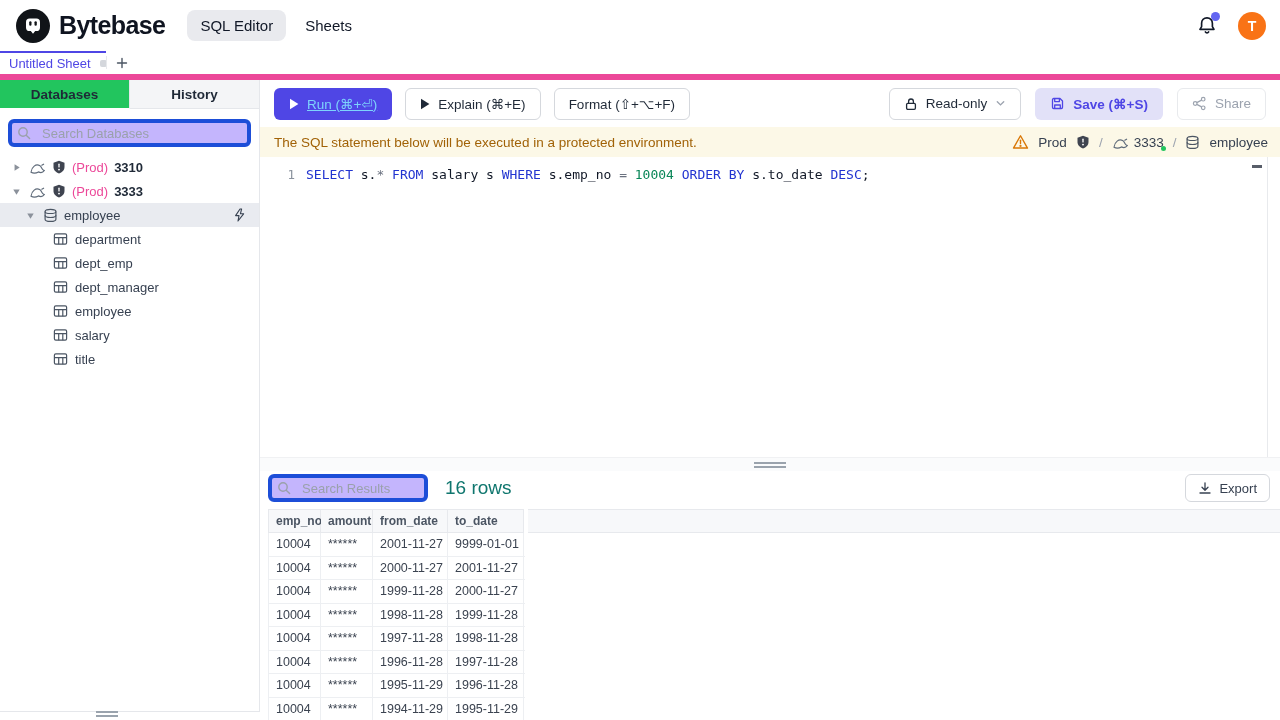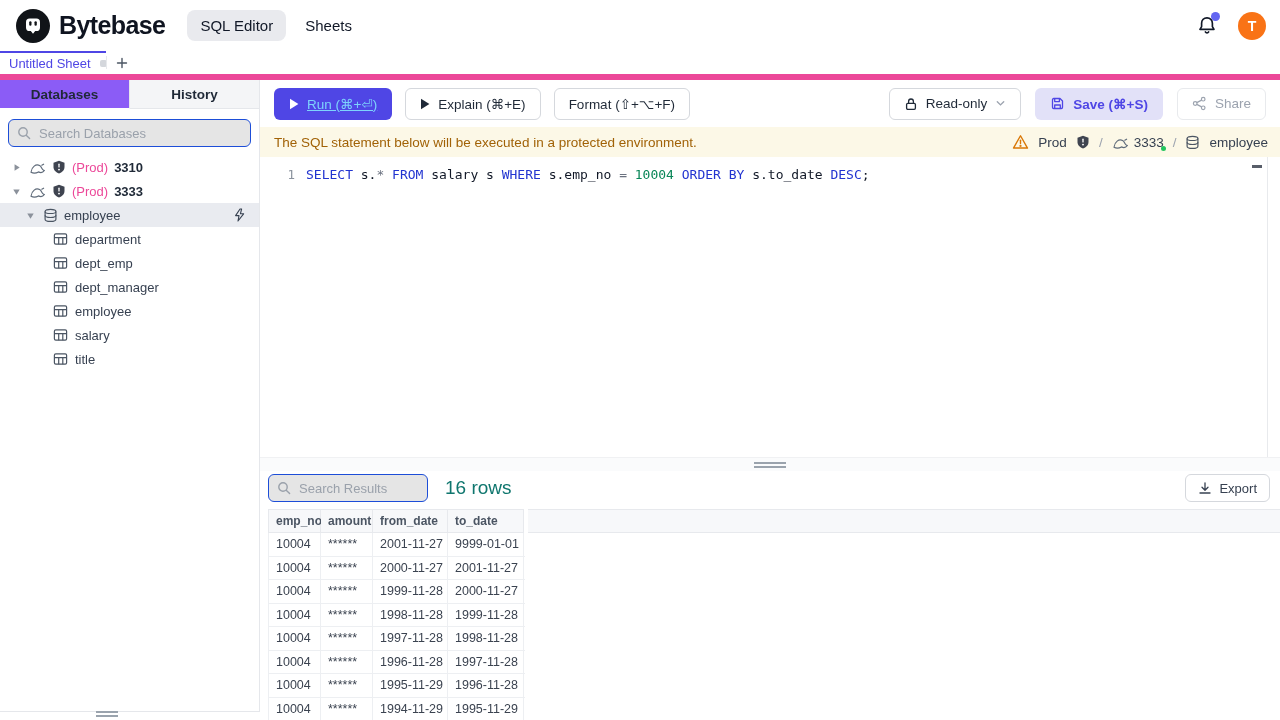--- a/index.html
+++ b/index.html
@@ -35,25 +35,25 @@
   .sheet-sep { width: 1px; background: #e7e9ec; margin: 5px 0; }
   .sheet-add { width: 30px; display: flex; align-items: center; justify-content: center; cursor: pointer; }
 
   
   .sidebar { position: absolute; left: 0; top: 80px; width: 260px; height: 632px;
     border-right: 1px solid #e5e7eb; border-bottom: 1px solid #e5e7eb; background: #fff; overflow: hidden; }
   .sb-tabs { display: flex; height: 29px; }
   .sb-tab { flex: 1; display: flex; align-items: center; justify-content: center;
     font-size: 13.5px; font-weight: 600; color: #1f2937; background: #f4f5f7;
     border-bottom: 1px solid #e5e7eb; cursor: pointer; }
-  .sb-tab.active { background: #8b5cf6; border-bottom: 1px solid #fff; border-right: 1px solid #e5e7eb; }
+  .sb-tab.active { background: #22c55e; border-bottom: 1px solid #fff; border-right: 1px solid #e5e7eb; }
   .sb-search { margin: 10px 8px 8px 8px; position: relative; }
   .sb-search input, .res-search input {
-    width: 100%; height: 28px; border: 1px solid #1d4ed8; border-radius: 6px;
-    padding: 0 8px 0 30px; font-size: 13px; color: #374151; outline: none; background: #e5e5e5;
+    width: 100%; height: 28px; border: 4px solid #1d4ed8; border-radius: 6px;
+    padding: 0 8px 0 30px; font-size: 13px; color: #374151; outline: none; background: #c4b5fd;
     font-family: "Liberation Sans", sans-serif; }
   .sb-search input::placeholder, .res-search input::placeholder { color: #9aa1ab; }
   .search-glass { position: absolute; left: 9px; top: 7px; }
 
   .tree { font-size: 13px; color: #334155; }
   .tree-row { height: 24px; display: flex; align-items: center; gap: 6px; cursor: pointer; }
   .inst-row { padding-left: 10px; }
   .db-row { padding-left: 24px; }
   .db-row.selected { background: var(--selected-row,#e9ebf0); }
   .tbl-row { padding-left: 53px; gap: 7px; }

